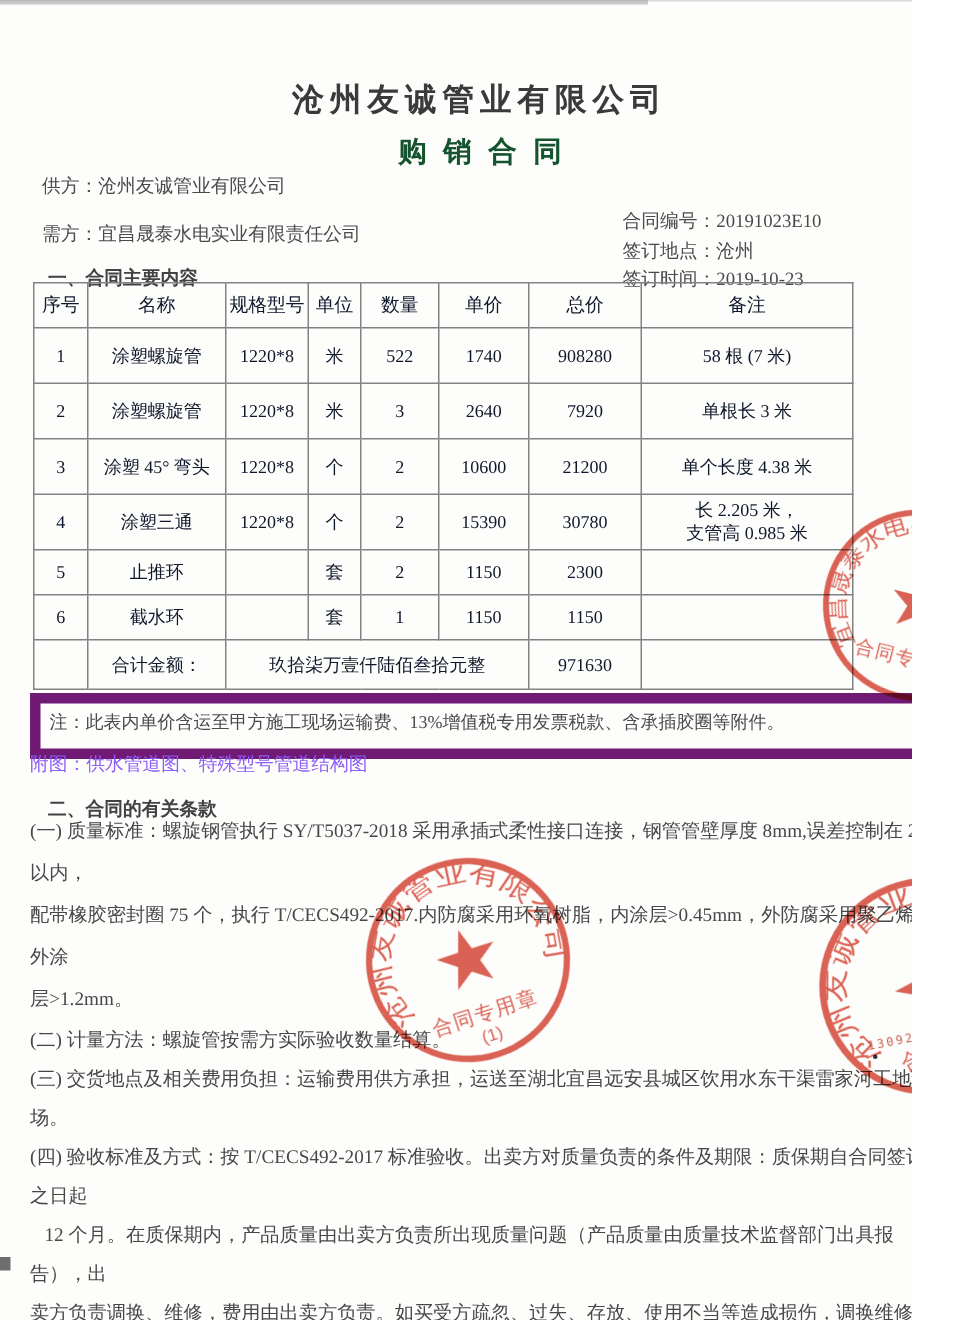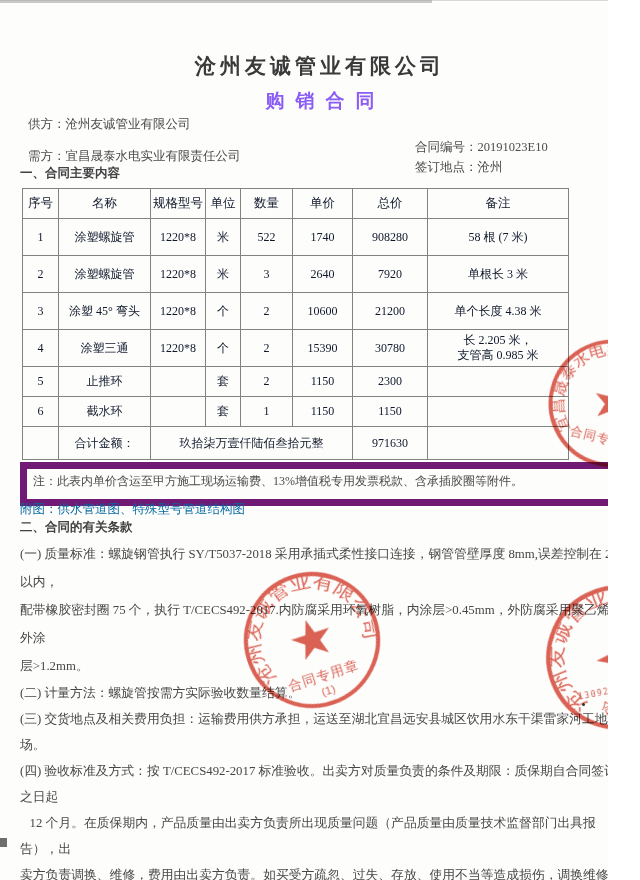--- a/index.html
+++ b/index.html
@@ -14,28 +14,28 @@
   .scan-top-bar{position:absolute;left:0;top:0;width:432px;height:3px;background:#9e9e9e;opacity:.55;}
   .speck-a{position:absolute;left:0;top:838px;width:7px;height:9px;background:#4a4a4a;opacity:.8;}
   .speck-b{position:absolute;left:582px;top:703px;width:3px;height:3px;background:#333;border-radius:50%;}
 
   .company-title{
     position:absolute;left:0;top:52px;width:640px;margin:0;text-align:center;
     font-size:21px;font-weight:600;letter-spacing:4px;color:#3a3a3a;
   }
   .doc-title{
     position:absolute;left:0;top:88px;width:640px;margin:0;text-align:center;
-    font-size:19px;font-weight:600;letter-spacing:11px;text-indent:11px;color:#8b5cf6;
+    font-size:19px;font-weight:600;letter-spacing:11px;text-indent:11px;color:#14532d;
   }
   .party{position:absolute;left:28px;font-size:12.5px;color:#4a4a4a;}
   .party-supplier{top:116px;}
   .party-buyer{top:148px;}
   .meta{position:absolute;left:415px;top:110px;font-size:12.5px;line-height:19.5px;color:#4a4a4a;margin-top:28px;}
   .meta div{white-space:nowrap;}
-  .sec-heading{position:absolute;left:20px;font-size:12.5px;font-weight:700;color:#424242;margin:0;}
+  .sec-heading{position:absolute;left:20px;font-size:12.5px;font-weight:700;color:#424242;margin:12px;}
   .sec1{top:165px;}
   .sec2{top:519px;text-align:center;}
 
   table.items{
     position:absolute;left:22px;top:188px;border-collapse:collapse;table-layout:fixed;
     font-size:12px;color:#0f172a;border-radius:31px;
   }
   table.items td,table.items th{
     border:1px solid #828282;text-align:center;vertical-align:middle;
     padding:0 2px;font-weight:normal;overflow:hidden;
@@ -44,21 +44,21 @@
   col.c-idx{width:36px}col.c-name{width:92px}col.c-spec{width:55px}col.c-unit{width:35px}
   col.c-qty{width:52px}col.c-price{width:60px}col.c-total{width:75px}col.c-remark{width:141px}
   tr.hrow{height:30px}tr.r37{height:37px}tr.r30{height:30px}tr.trow{height:33px}
   td.remark-multiline{white-space:pre-wrap;line-height:15px;}
 
   .note-box{
     position:absolute;left:20px;top:462px;width:586px;height:22px;
     border:7px solid #701a75;font-size:12px;color:#4a4a4a;
     padding:4px 6px;line-height:16px;white-space:nowrap;
   }
-  .fig-line{position:absolute;left:20px;top:501px;font-size:12.5px;color:#0369a1;}
+  .fig-line{position:absolute;left:20px;top:501px;font-size:12.5px;color:#8b5cf6;}
 
   .clauses{position:absolute;left:20px;top:540px;width:604px;}
   .clauses p{
     margin:0;font-size:12.8px;line-height:26px;color:#474747;
     white-space:pre-wrap;
   }
   .clauses p.c1{line-height:28px;}
 
   
   .seal{
@@ -87,20 +87,21 @@
 
   <h1 class="company-title">沧州友诚管业有限公司</h1>
   <h2 class="doc-title">购销合同</h2>
 
   <div class="party party-supplier"><span>供方：</span><span>沧州友诚管业有限公司</span></div>
   <div class="party party-buyer"><span>需方：</span><span>宜昌晟泰水电实业有限责任公司</span></div>
 
   <div class="meta">
     <div><span>合同编号：</span><span>20191023E10</span></div>
     <div><span>签订地点：</span><span>沧州</span></div>
+    <div><span>签订时间：</span><span>2019-10-23</span></div>
   </div>
 
   <h3 class="sec-heading sec1">一、合同主要内容</h3>
 
   <table class="items">
     <colgroup>
       <col class="c-idx">
         <col class="c-name">
         <col class="c-spec">
         <col class="c-unit">

